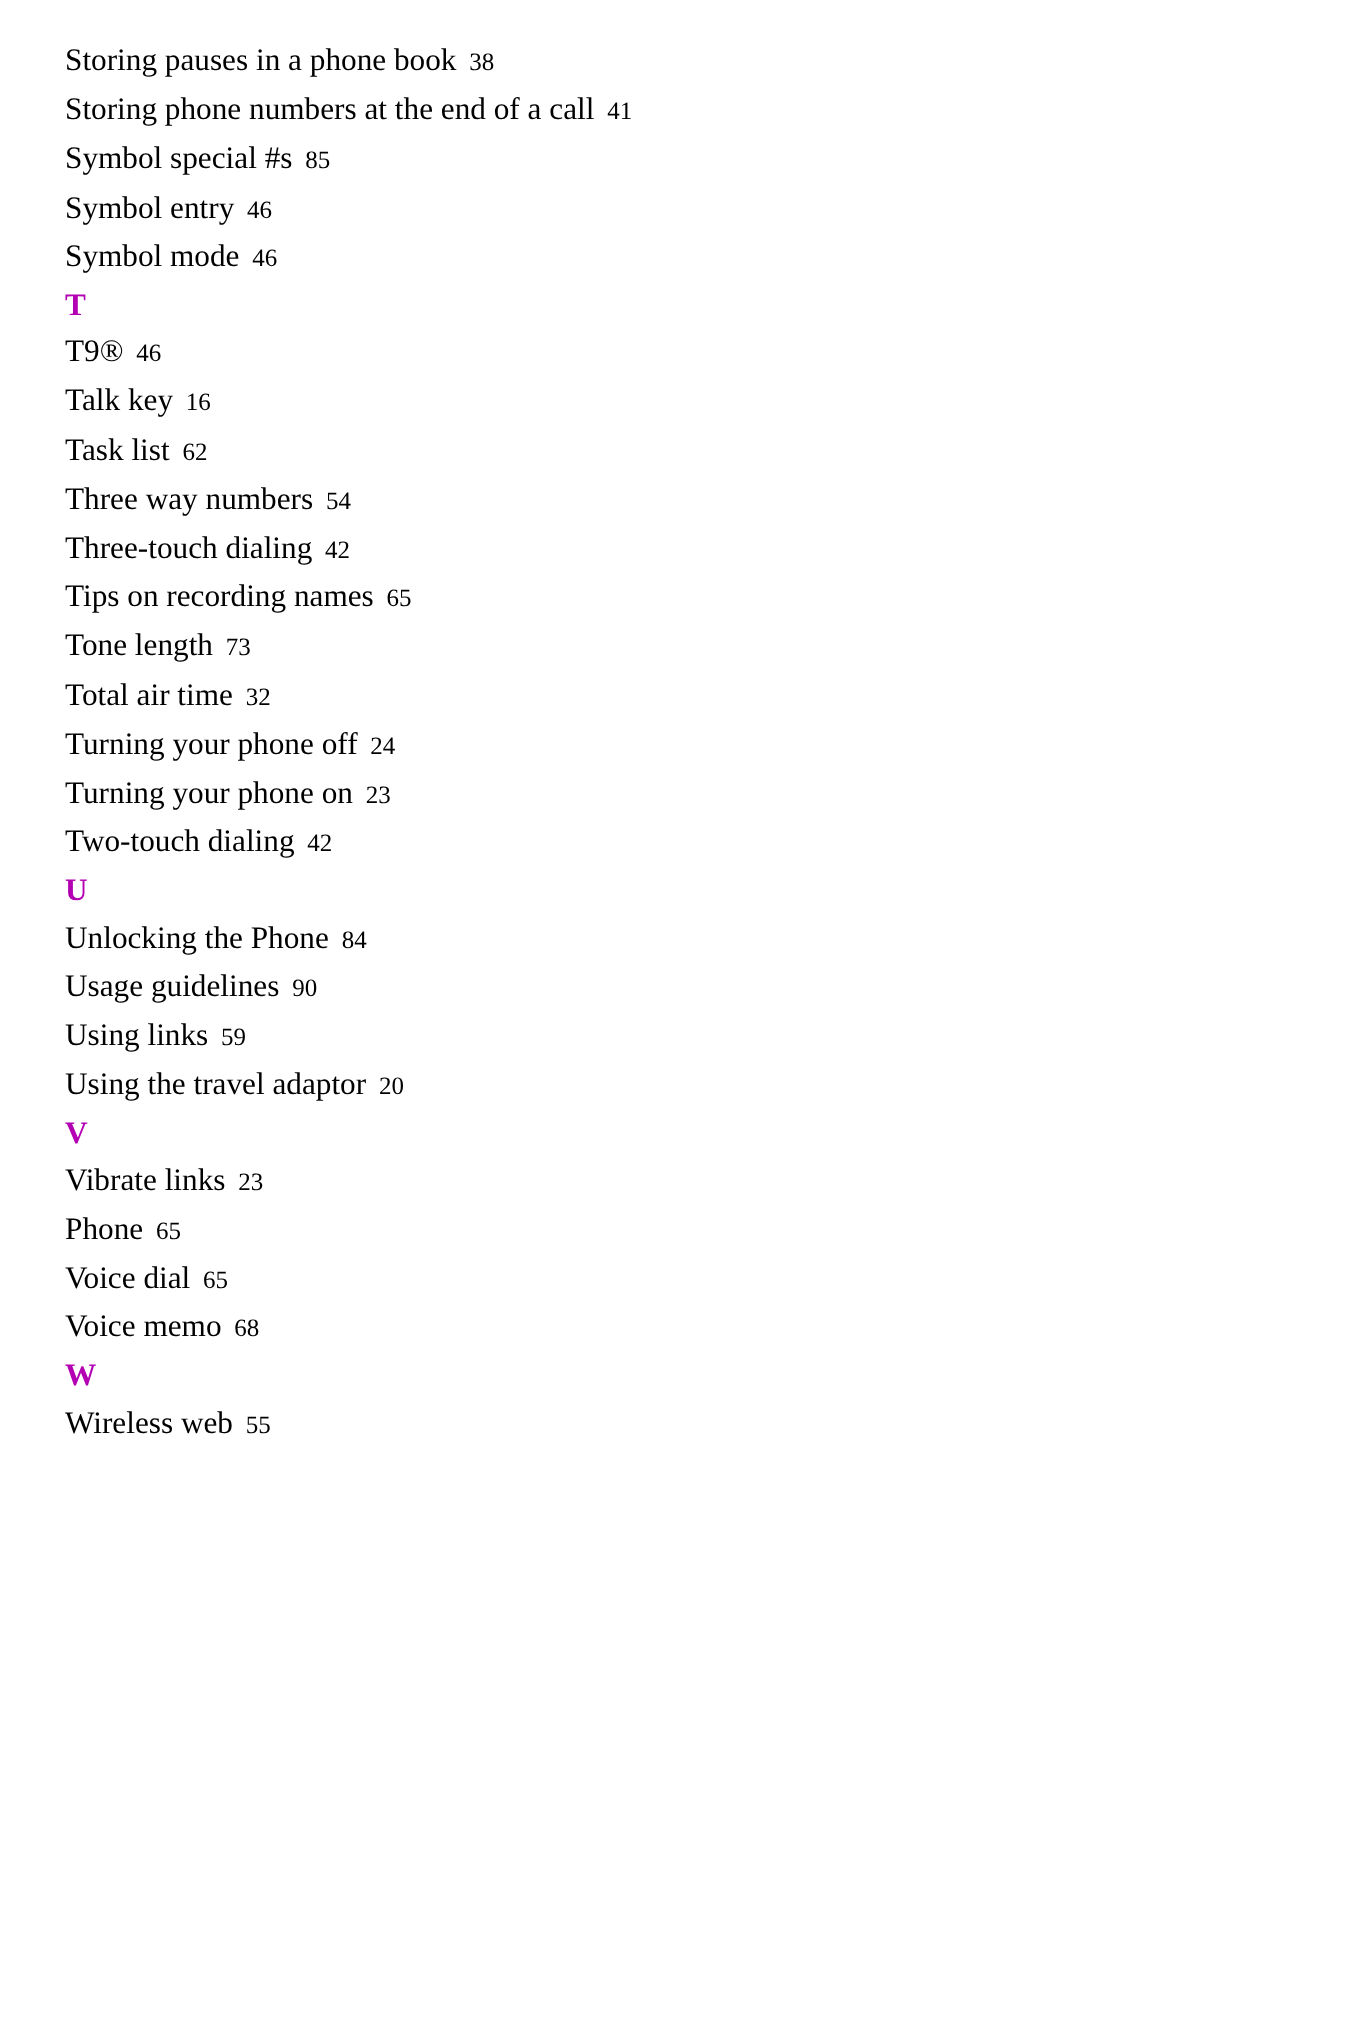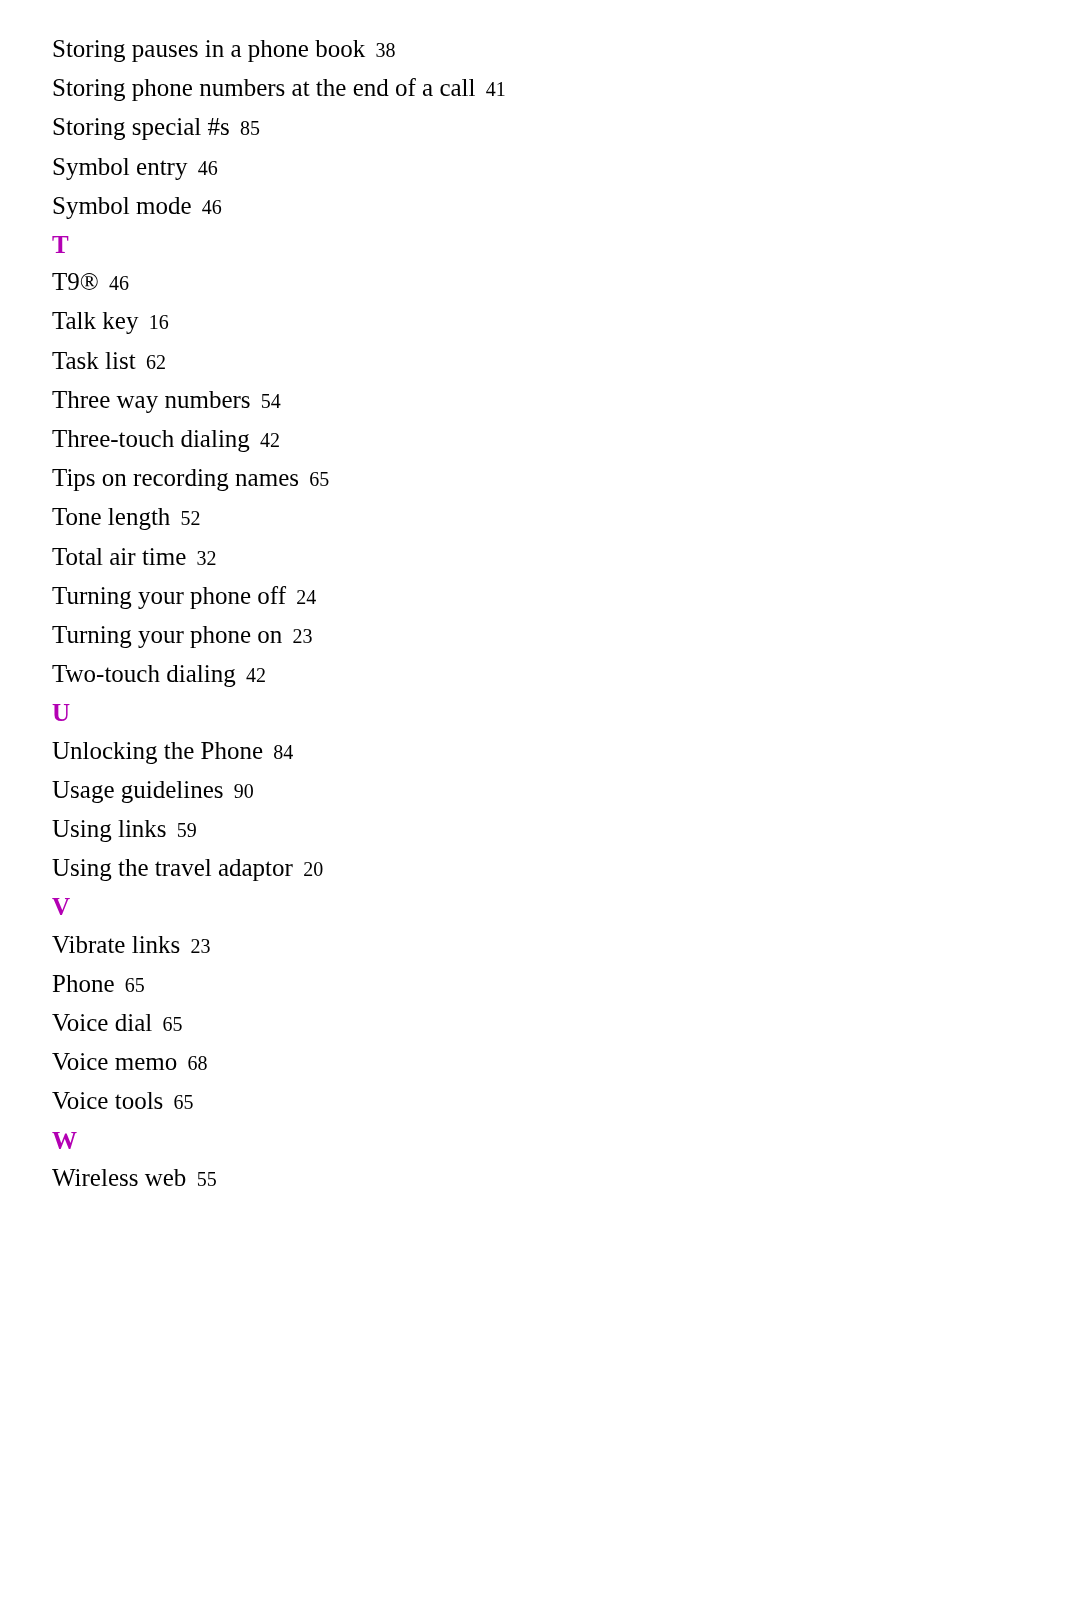--- a/index.html
+++ b/index.html
@@ -37,41 +37,40 @@
       font-size: 20px;
       margin-left: 4px;
     }
   </style>
 </head>
 <body>
 
 <div class="index-container" id="index-root">
 <div class="index-entry"><span class="entry-text">Storing pauses in a phone book</span> <span class="entry-page">38</span></div>
     <div class="index-entry"><span class="entry-text">Storing phone numbers at the end of a call</span> <span class="entry-page">41</span></div>
-    <div class="index-entry"><span class="entry-text">Storing special #s</span> <span class="entry-page">85</span></div>
+    <div class="index-entry"><span class="entry-text">Symbol special #s</span> <span class="entry-page">85</span></div>
     <div class="index-entry"><span class="entry-text">Symbol entry</span> <span class="entry-page">46</span></div>
     <div class="index-entry"><span class="entry-text">Symbol mode</span> <span class="entry-page">46</span></div>
     <div class="section-header">T</div>
     <div class="index-entry"><span class="entry-text">T9®</span> <span class="entry-page">46</span></div>
     <div class="index-entry"><span class="entry-text">Talk key</span> <span class="entry-page">16</span></div>
     <div class="index-entry"><span class="entry-text">Task list</span> <span class="entry-page">62</span></div>
     <div class="index-entry"><span class="entry-text">Three way numbers</span> <span class="entry-page">54</span></div>
     <div class="index-entry"><span class="entry-text">Three-touch dialing</span> <span class="entry-page">42</span></div>
     <div class="index-entry"><span class="entry-text">Tips on recording names</span> <span class="entry-page">65</span></div>
-    <div class="index-entry"><span class="entry-text">Tone length</span> <span class="entry-page">52</span></div>
+    <div class="index-entry"><span class="entry-text">Tone length</span> <span class="entry-page">73</span></div>
     <div class="index-entry"><span class="entry-text">Total air time</span> <span class="entry-page">32</span></div>
     <div class="index-entry"><span class="entry-text">Turning your phone off</span> <span class="entry-page">24</span></div>
     <div class="index-entry"><span class="entry-text">Turning your phone on</span> <span class="entry-page">23</span></div>
     <div class="index-entry"><span class="entry-text">Two-touch dialing</span> <span class="entry-page">42</span></div>
     <div class="section-header">U</div>
     <div class="index-entry"><span class="entry-text">Unlocking the Phone</span> <span class="entry-page">84</span></div>
     <div class="index-entry"><span class="entry-text">Usage guidelines</span> <span class="entry-page">90</span></div>
     <div class="index-entry"><span class="entry-text">Using links</span> <span class="entry-page">59</span></div>
     <div class="index-entry"><span class="entry-text">Using the travel adaptor</span> <span class="entry-page">20</span></div>
     <div class="section-header">V</div>
     <div class="index-entry"><span class="entry-text">Vibrate links</span> <span class="entry-page">23</span></div>
     <div class="index-entry"><span class="entry-text">Phone</span> <span class="entry-page">65</span></div>
     <div class="index-entry"><span class="entry-text">Voice dial</span> <span class="entry-page">65</span></div>
     <div class="index-entry"><span class="entry-text">Voice memo</span> <span class="entry-page">68</span></div>
-    <div class="index-entry"><span class="entry-text">Voice tools</span> <span class="entry-page">65</span></div>
     <div class="section-header">W</div>
     <div class="index-entry"><span class="entry-text">Wireless web</span> <span class="entry-page">55</span></div>
   </div>
 
 </body></html>

